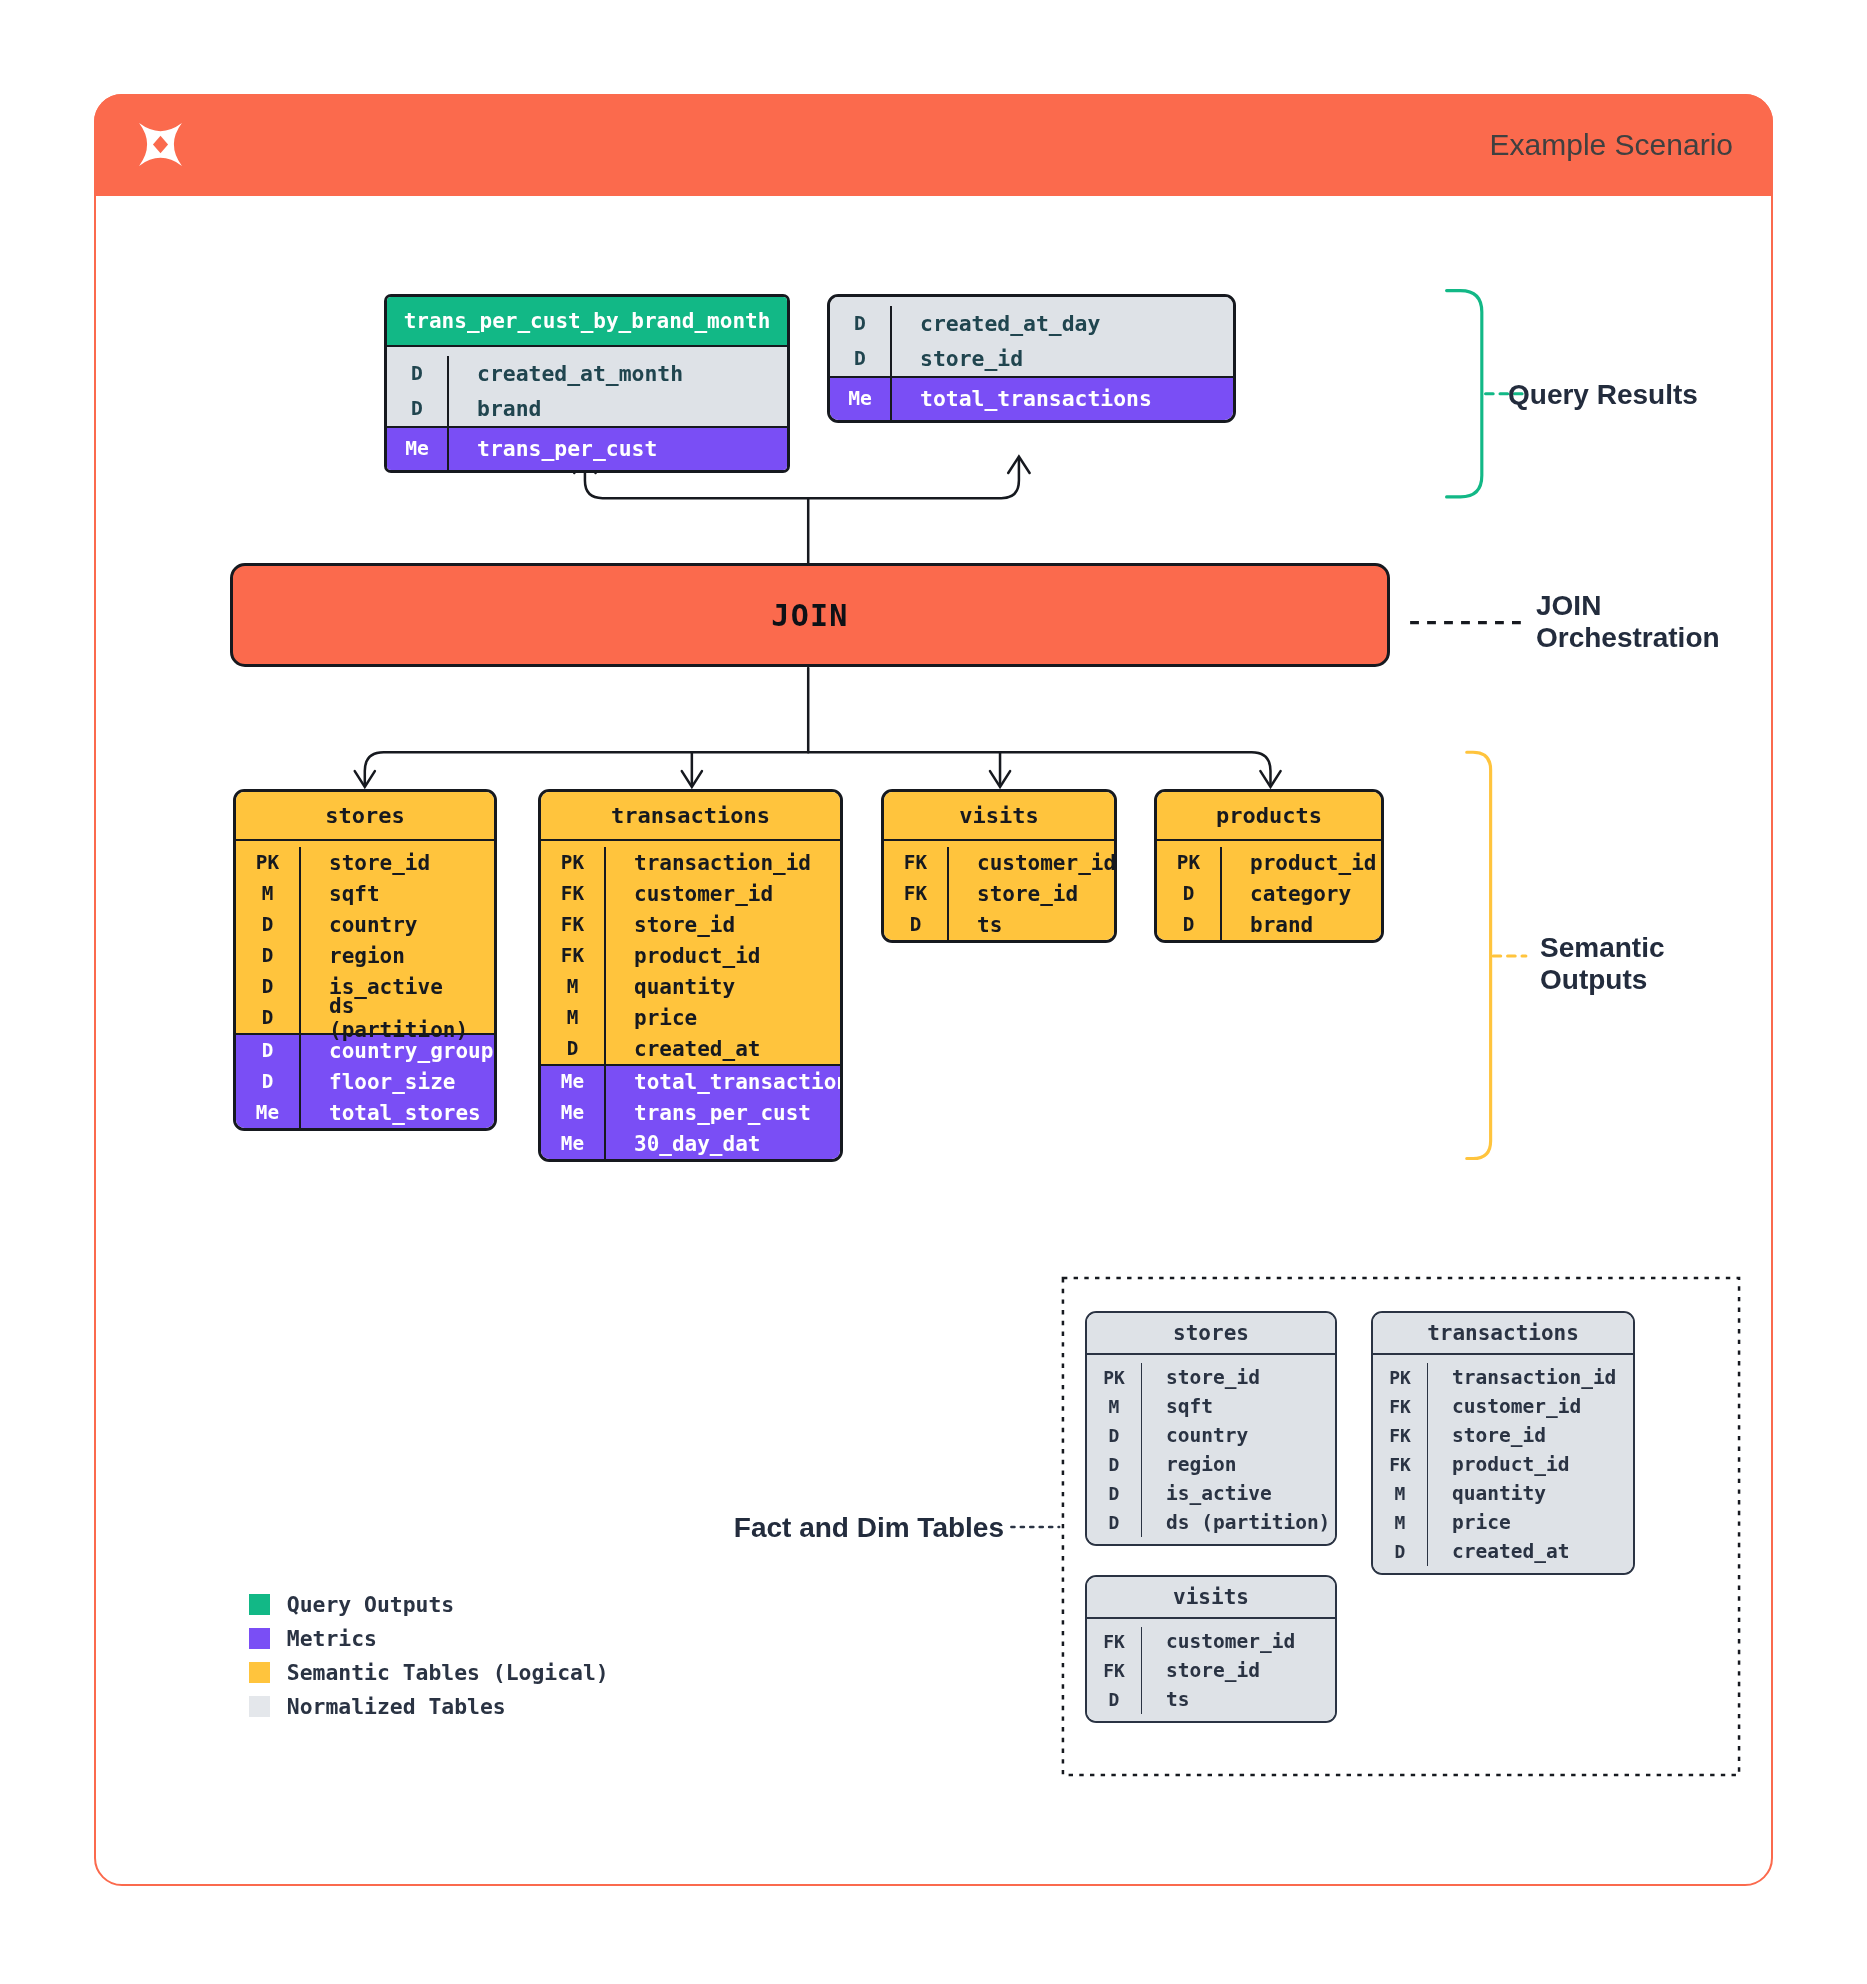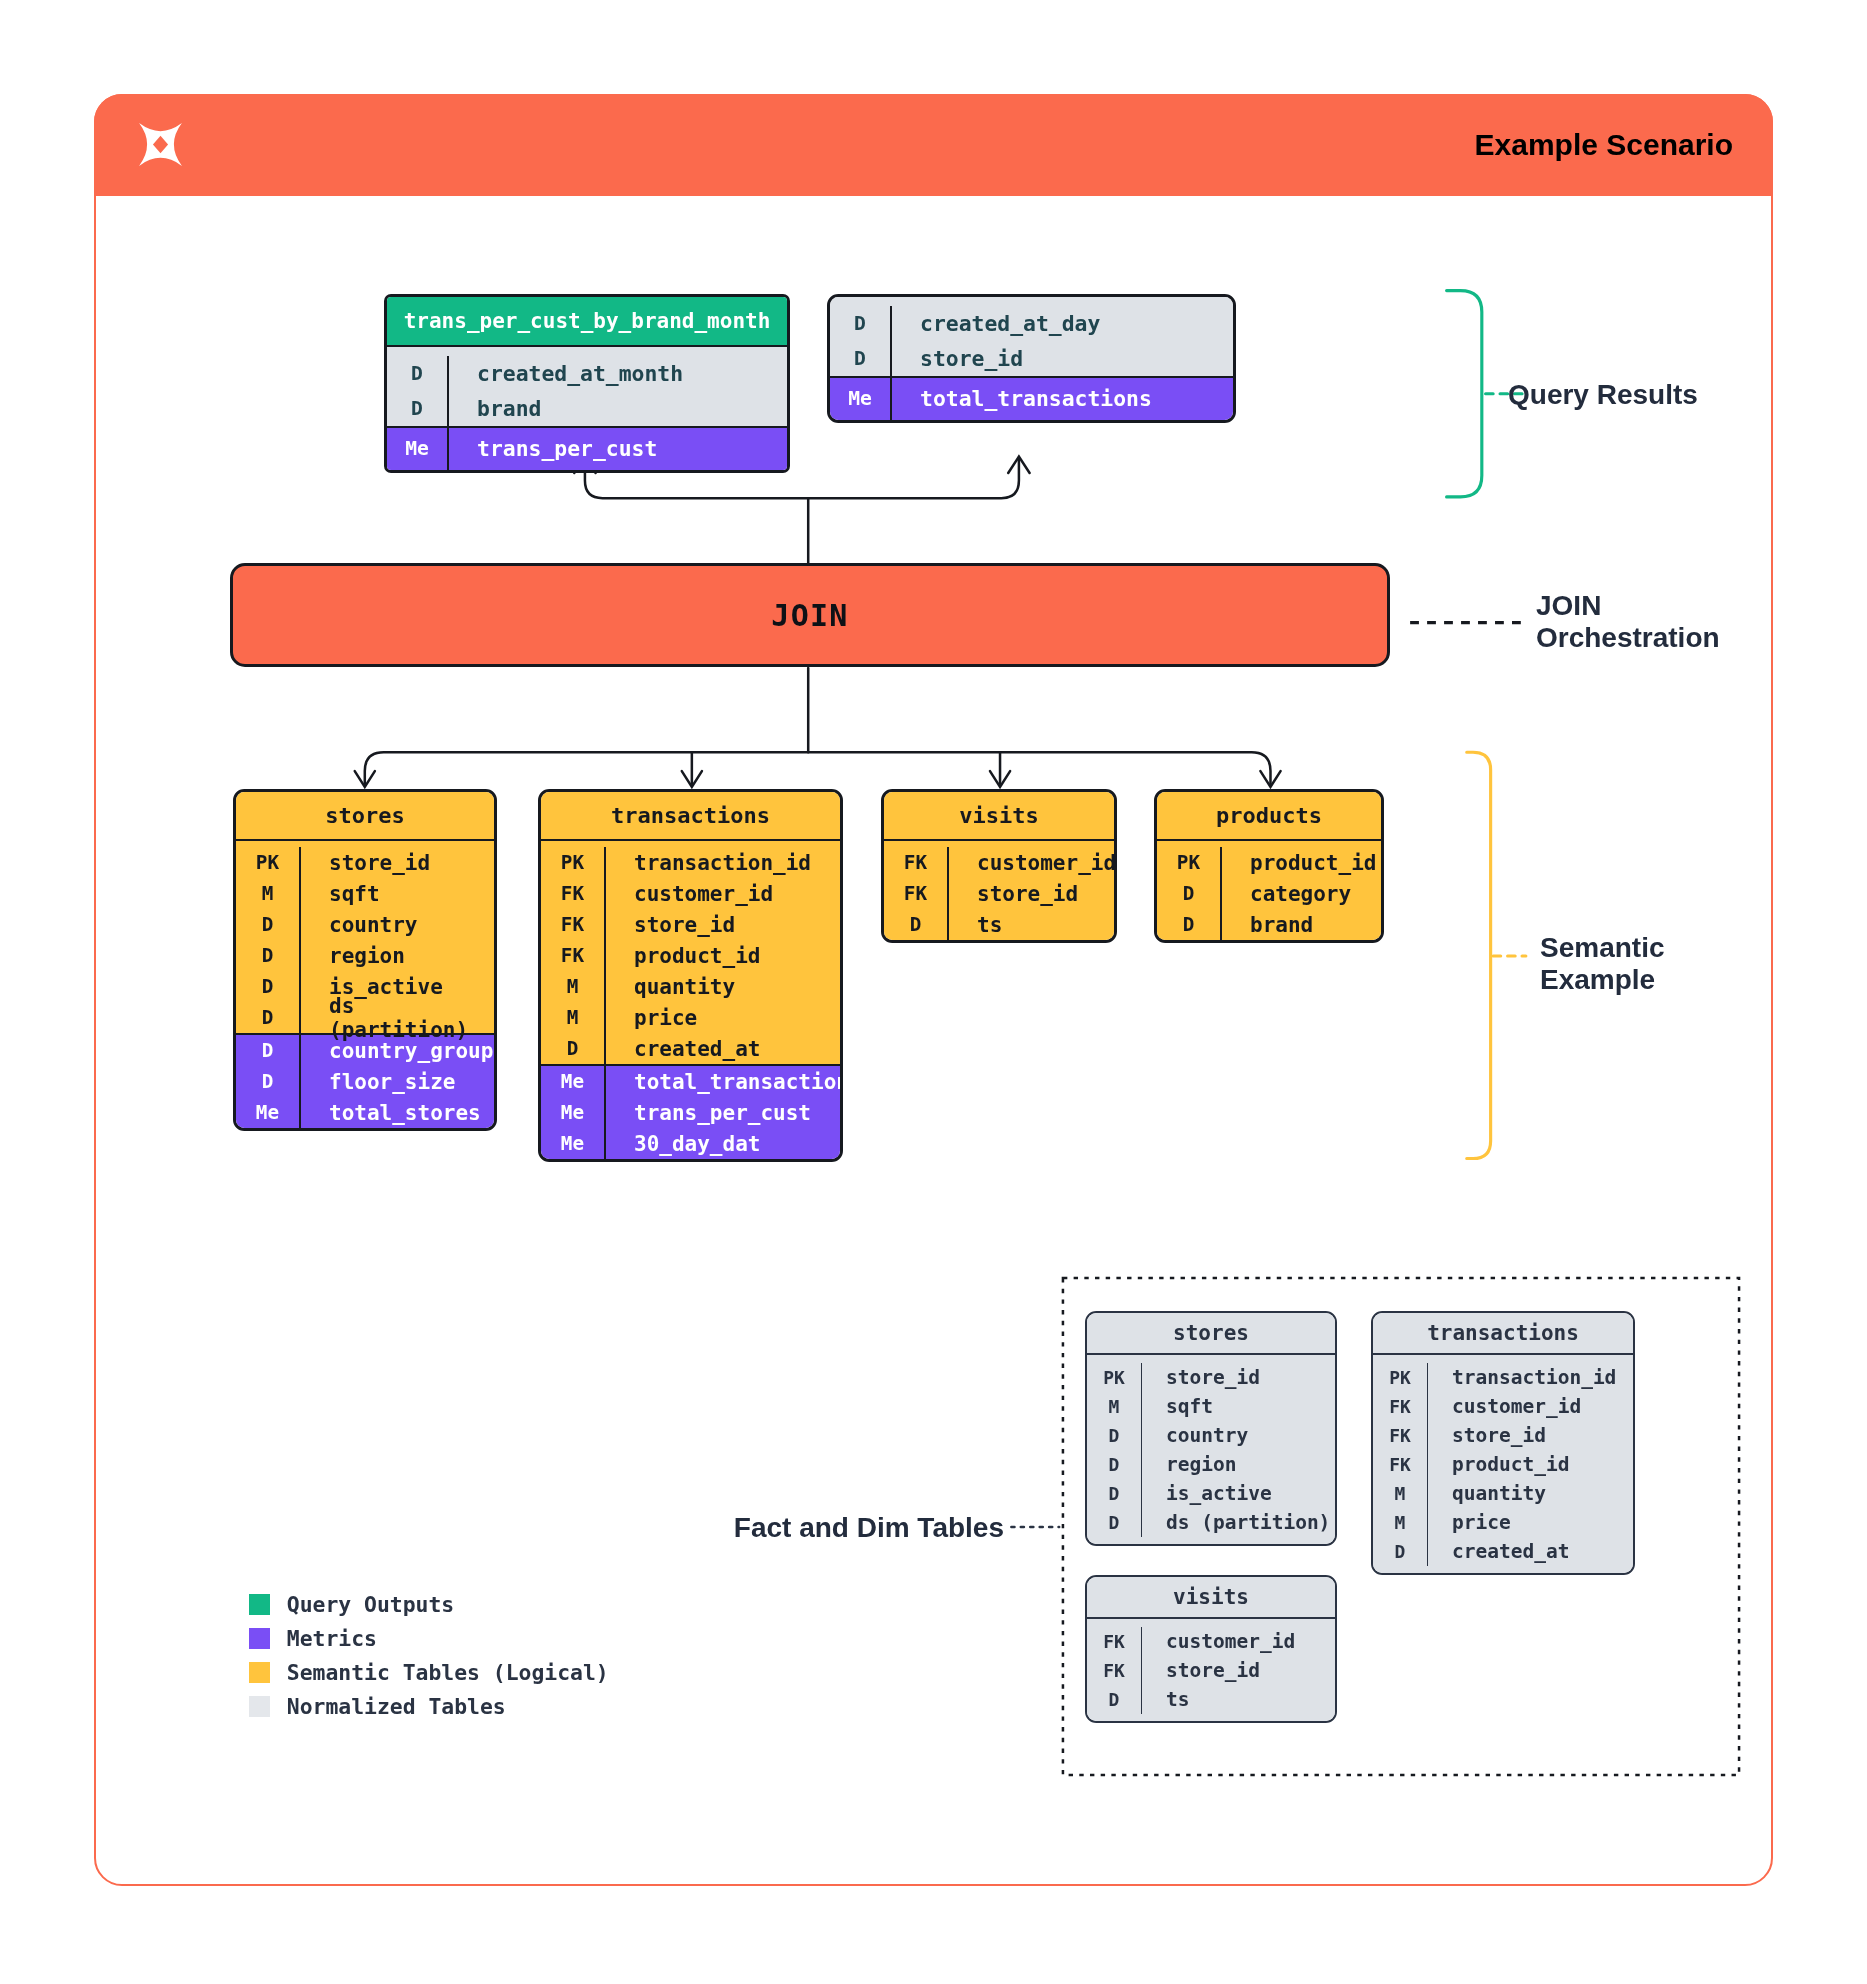--- a/index.html
+++ b/index.html
@@ -12,22 +12,22 @@
     background:#ffffff;border:2.5px solid var(--coral);border-radius:28px;
     box-sizing:border-box;
   }
   .card-header{
     position:absolute;left:94px;top:94px;width:1679px;height:102px;
     background:var(--coral);border-radius:28px 28px 0 0;box-sizing:border-box;
   }
   .logo{position:absolute;left:35px;top:19px;width:63px;height:63px;}
   .page-title{
     position:absolute;right:40px;top:0;height:102px;line-height:102px;
-    font-family:"Liberation Sans",sans-serif;font-weight:bold;font-size:30px;
-    color:#000000;
+    font-family:"Liberation Sans",sans-serif;font-weight:normal;font-size:30px;
+    color:#404040;
   }
   .overlay{position:absolute;left:0;top:0;width:1868px;height:1985px;pointer-events:none;}
   .sk-ink{stroke:var(--ink);}  .sk-green{stroke:var(--green);}
   .sk-yellow{stroke:var(--yellow);} .sk-navy{stroke:var(--navy);}
   .fl-none{fill:none;} .fl-ink{fill:var(--ink);} .fl-white{fill:#fff;} .fl-coral{fill:var(--coral);}
 
   
   .tbl{
     position:absolute;border:3.1px solid var(--ink);border-radius:11.3px;
     overflow:hidden;box-sizing:border-box;background:#fff;
@@ -372,21 +372,21 @@
 
 <div class="anno" style="left:1508px;top:379px;">
   <div>Query Results</div>
 </div>
 <div class="anno" style="left:1536px;top:590px;">
   <div>JOIN</div>
   <div>Orchestration</div>
 </div>
 <div class="anno" style="left:1540px;top:932px;">
   <div>Semantic</div>
-  <div>Example</div>
+  <div>Outputs</div>
 </div>
 <div class="anno" style="left:692px;top:1512px;width:312px;text-align:right;">
   <div>Fact and Dim Tables</div>
 </div>
 
 <div class="legend">
     <div class="legend-item">
       <div class="legend-swatch" style="background: rgb(18, 184, 134);"></div>
       <div class="legend-label">Query Outputs</div>
     </div>

